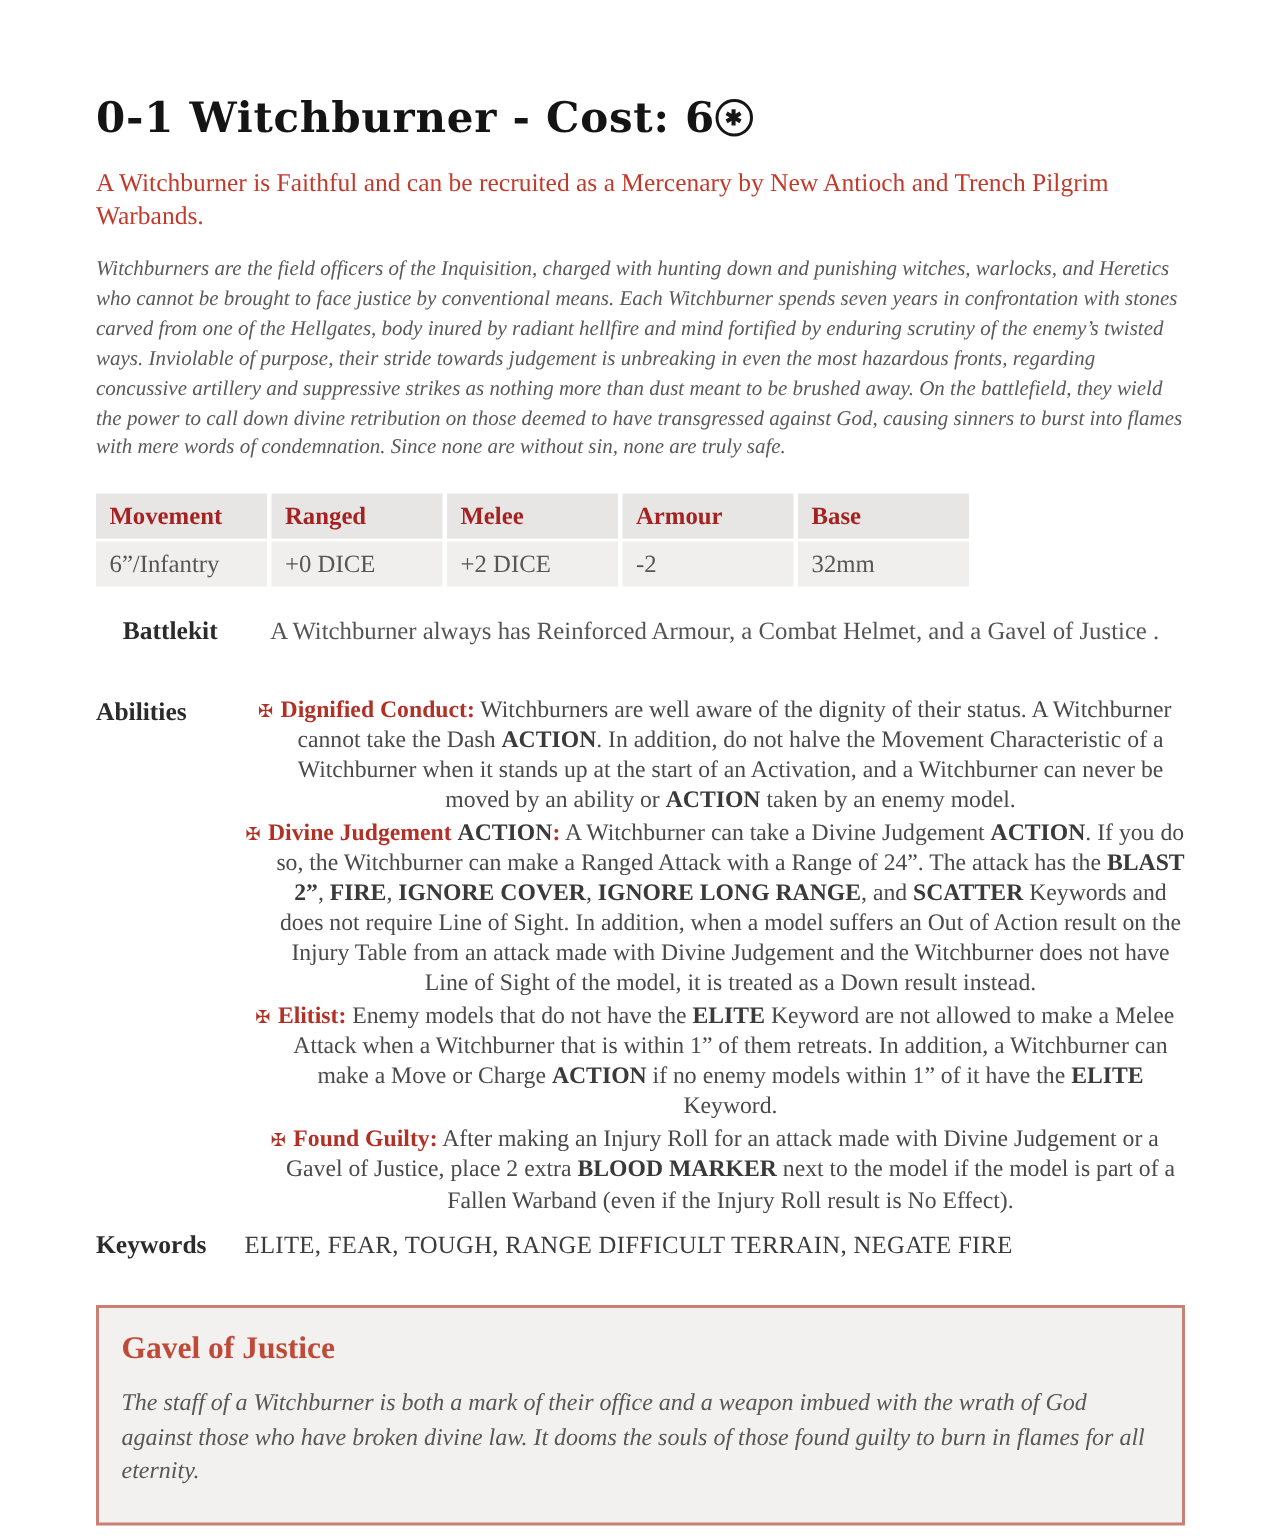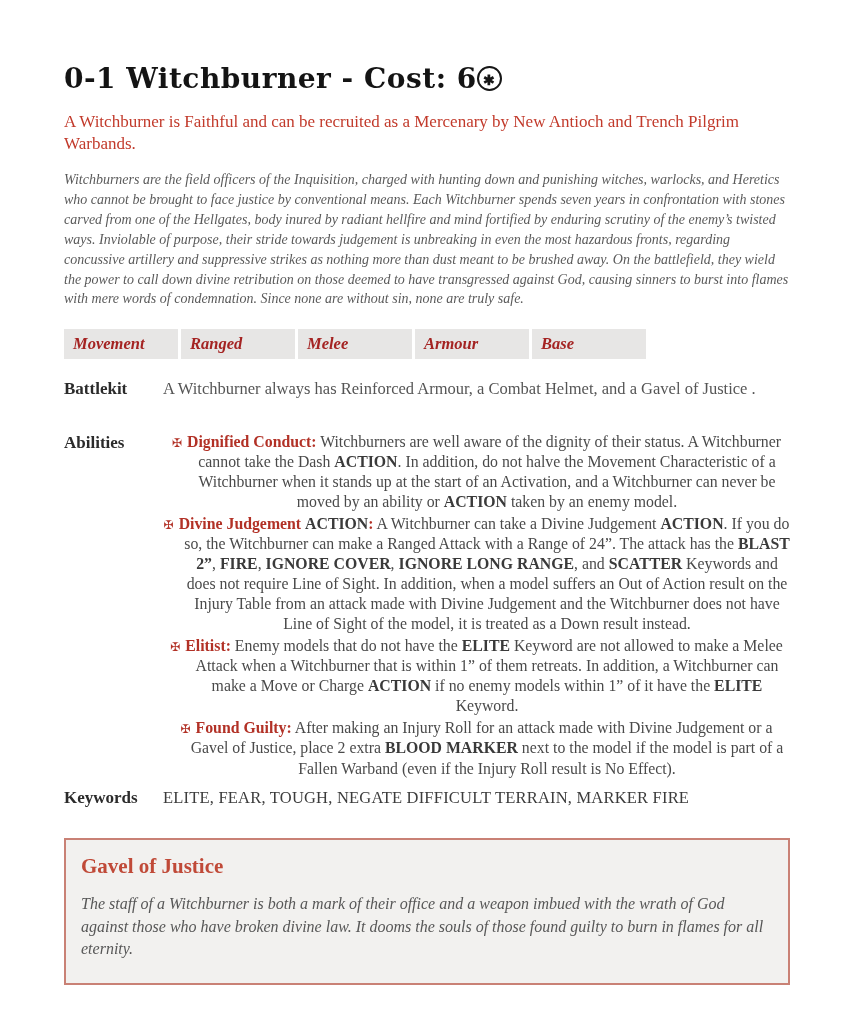--- a/index.html
+++ b/index.html
@@ -27,35 +27,35 @@
 
   .recruit{
     margin:0 0 15px 0;font-size:17px;color:#c23a2b;line-height:1.3;
   }
   .lore{
     margin:0 0 18px 0;font-style:italic;color:#5a5a5a;
     font-size:14px;line-height:1.42;
   }
 
   
-  table.stats{border-collapse:separate;border-spacing:3px 2px;margin:0 0 17px -3px;font-style:italic;}
+  table.stats{border-collapse:separate;border-spacing:3px 2px;margin:0 0 17px -3px;}
   table.stats th,table.stats td{text-align:left;padding:5px 10px 5px 9px;}
   table.stats th{
     background:#e7e6e5;color:#a42322;font-weight:bold;font-size:16.5px;
     width:95px;
   }
   table.stats td{background:#f0efee;color:#565656;font-size:16.5px;}
 
   
   .row{display:flex;align-items:flex-start;}
   .row .label{
     flex:0 0 99px;font-weight:bold;color:#2b2b2b;font-size:17px;line-height:1.25;
   }
   .row .value{flex:1;color:#555;font-size:16.5px;line-height:1.3;font-family:Liberation Serif, serif;}
-  .battlekit-row{margin:0 0 32px 0;}
+  .battlekit-row{margin:0 0 32px 0;text-align:center;}
 
   
   .abilities-row{margin:0 0 6px 0;}
   ul.ability-list{list-style:none;margin:0;padding:0;flex:1;}
   ul.ability-list li{
     padding-left:21px;text-indent:-21px;
     font-size:15.8px;line-height:1.27;color:#4a4a4a;margin:0 0 2px 0;text-align:center;
   }
   .cross{color:#b23126;font-size:12px;padding-right:5px;}
   .sg-name{color:#b23126;font-weight:bold;}
@@ -92,41 +92,48 @@
 
   <table class="stats">
     <tbody>
       <tr>
         <th>Movement</th>
         <th>Ranged</th>
         <th>Melee</th>
         <th>Armour</th>
         <th>Base</th>
       </tr>
+      <tr>
+        <td>6”/Infantry</td>
+        <td>+0 DICE</td>
+        <td>+2 DICE</td>
+        <td>-2</td>
+        <td>32mm</td>
+      </tr>
     </tbody>
   </table>
 
   <div class="row battlekit-row">
     <div class="label">Battlekit</div>
     <div class="value">A Witchburner always has Reinforced Armour, a Combat Helmet, and a Gavel of Justice .</div>
   </div>
 
   <div class="row abilities-row">
     <div class="label">Abilities</div>
     <ul class="ability-list">
       <li><span class="cross">✠</span><span><span class="sg-name">Dignified Conduct:</span><span> Witchburners are well aware of the dignity of their status. A Witchburner cannot take the Dash </span><span class="sg-b">ACTION</span><span>. In addition, do not halve the Movement Characteristic of a Witchburner when it stands up at the start of an Activation, and a Witchburner can never be moved by an ability or </span><span class="sg-b">ACTION</span><span> taken by an enemy model.</span></span></li>
       <li><span class="cross">✠</span><span><span class="sg-name">Divine Judgement</span><span> </span><span class="sg-b">ACTION</span><span class="sg-name">:</span><span> A Witchburner can take a Divine Judgement </span><span class="sg-b">ACTION</span><span>. If you do so, the Witchburner can make a Ranged Attack with a Range of 24”. The attack has the </span><span class="sg-b">BLAST 2”</span><span>, </span><span class="sg-b">FIRE</span><span>, </span><span class="sg-b">IGNORE COVER</span><span>, </span><span class="sg-b">IGNORE LONG RANGE</span><span>, and </span><span class="sg-b">SCATTER</span><span> Keywords and does not require Line of Sight. In addition, when a model suffers an Out of Action result on the Injury Table from an attack made with Divine Judgement and the Witchburner does not have Line of Sight of the model, it is treated as a Down result instead.</span></span></li>
       <li><span class="cross">✠</span><span><span class="sg-name">Elitist:</span><span> Enemy models that do not have the </span><span class="sg-b">ELITE</span><span> Keyword are not allowed to make a Melee Attack when a Witchburner that is within 1” of them retreats. In addition, a Witchburner can make a Move or Charge </span><span class="sg-b">ACTION</span><span> if no enemy models within 1” of it have the </span><span class="sg-b">ELITE</span><span> Keyword.</span></span></li>
       <li><span class="cross">✠</span><span><span class="sg-name">Found Guilty:</span><span> After making an Injury Roll for an attack made with Divine Judgement or a Gavel of Justice, place 2 extra </span><span class="sg-b">BLOOD MARKER</span><span> next to the model if the model is part of a Fallen Warband (even if the Injury Roll result is No Effect).</span></span></li>
     </ul>
   </div>
 
   <div class="row keywords-row">
     <div class="label">Keywords</div>
-    <div class="value">ELITE, FEAR, TOUGH, NEGATE DIFFICULT TERRAIN, MARKER FIRE</div>
+    <div class="value">ELITE, FEAR, TOUGH, RANGE DIFFICULT TERRAIN, NEGATE FIRE</div>
   </div>
 
   <div class="weapon-box">
     <h2>Gavel of Justice</h2>
     <p class="lore">The staff of a Witchburner is both a mark of their office and a weapon imbued with the wrath of God against those who have broken divine law. It dooms the souls of those found guilty to burn in flames for all eternity.</p>
 
   </div>
 
 </div>
 

